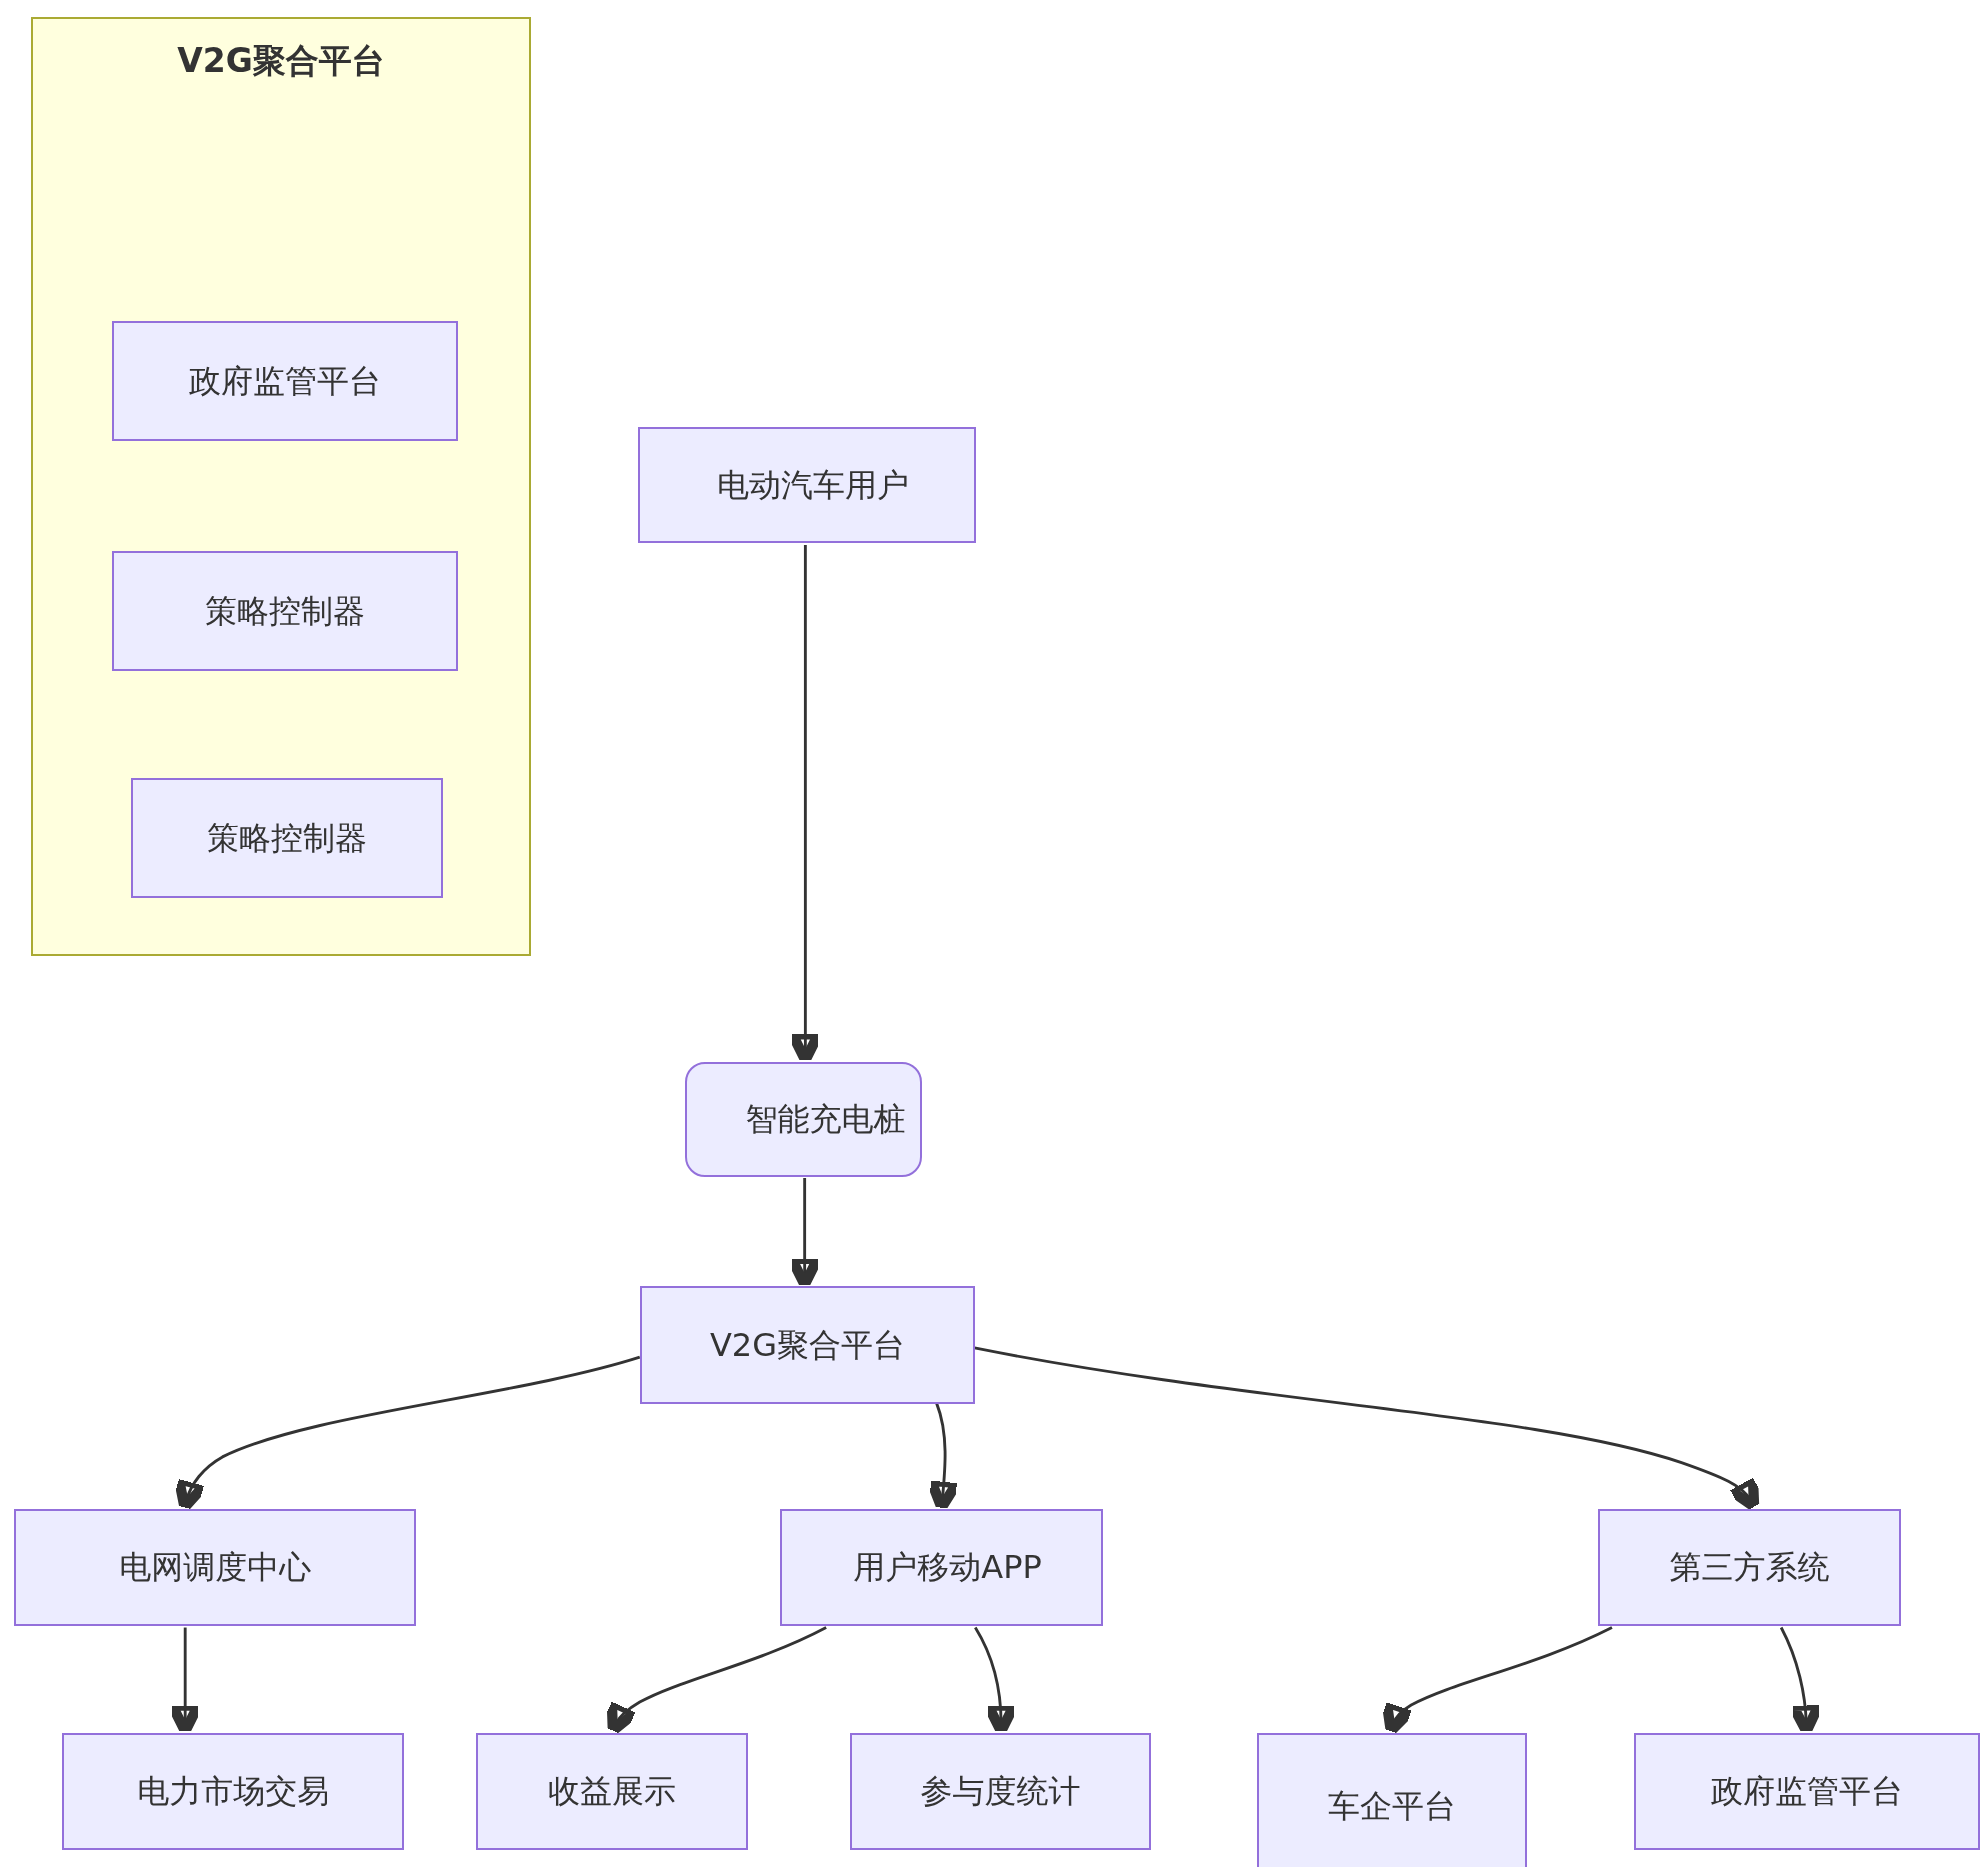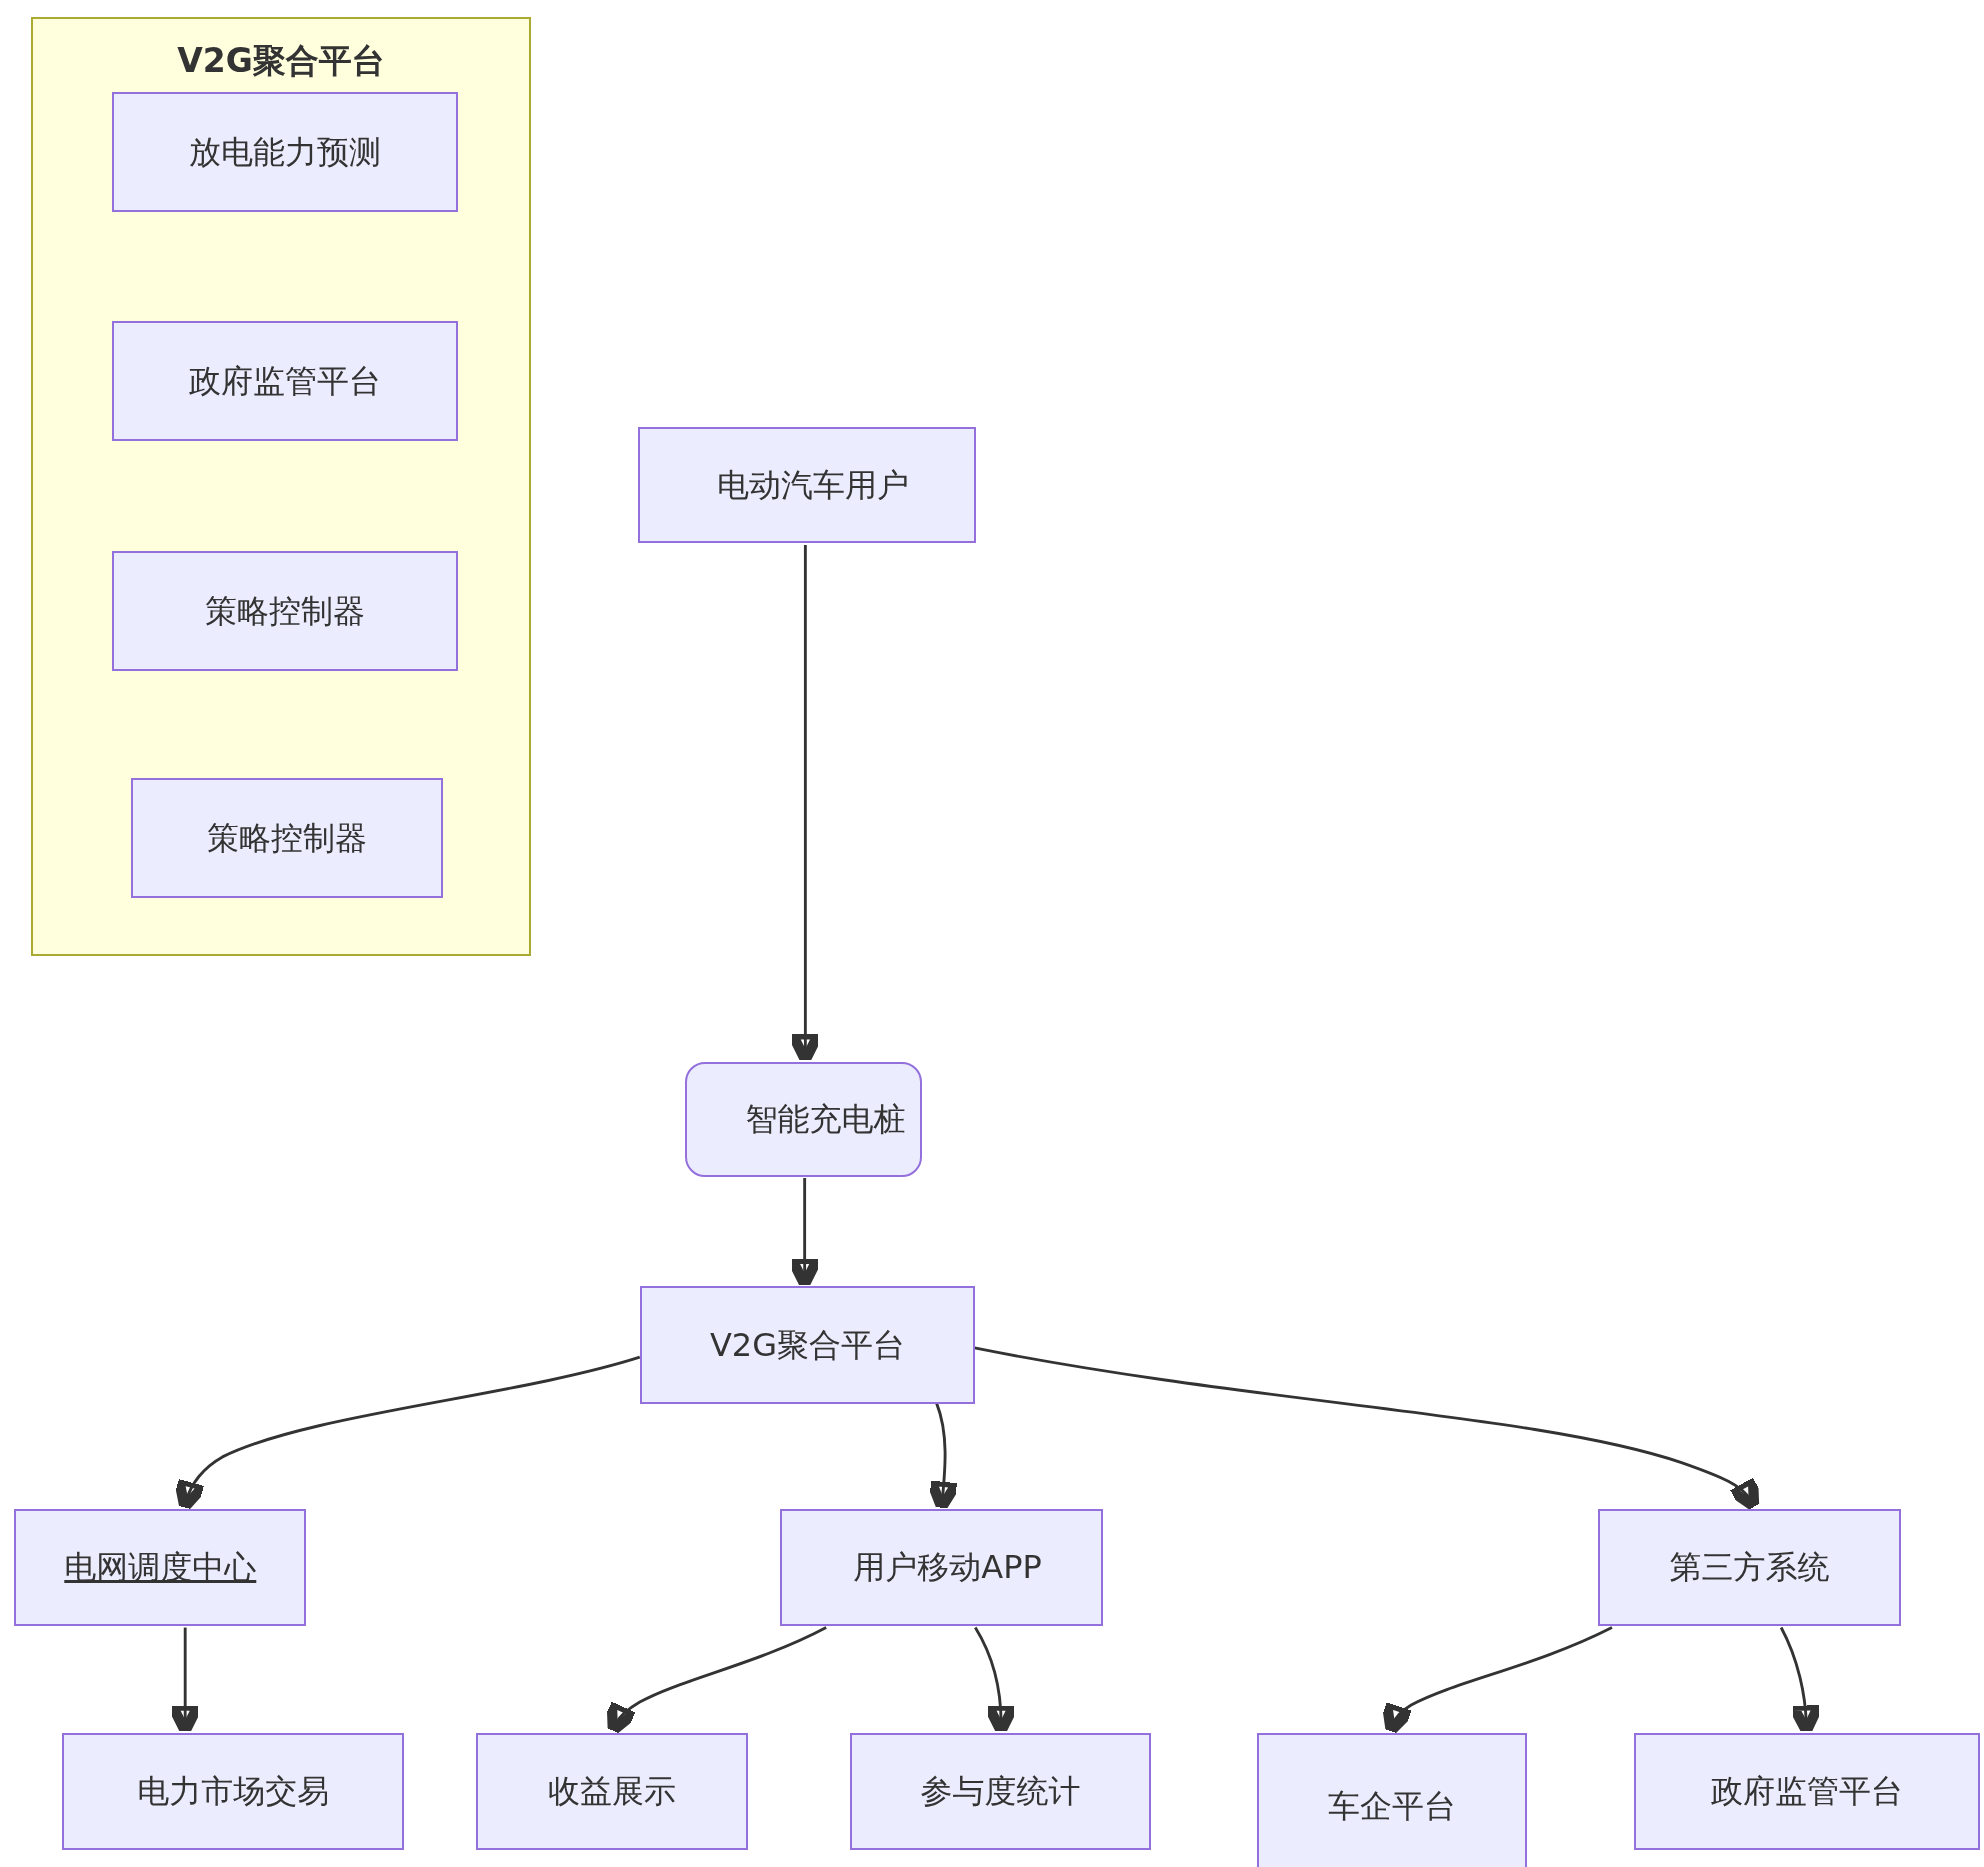--- a/index.html
+++ b/index.html
@@ -35,21 +35,21 @@
   }
   .rounded{border-radius:20px;}
   
   .n-forecast      {left:112px; top:92px;  width:346px; height:120px;}
   .n-cluster-ctrl  {left:112px; top:321px;  width:346px; height:120px;}
   .n-settlement    {left:112px; top:551px;  width:346px; height:120px;}
   .n-strategy      {left:131px; top:778px; width:312px; height:120px;}
   .n-ev            {left:638px; top:427px;  width:338px; height:116px;padding-left:12px;}
   .n-charger       {left:685px; top:1062px; width:237px; height:115px;padding-left:44px;}
   .n-platform      {left:640px; top:1286px; width:335px; height:118px;}
-  .n-grid          {left:14.3px;  top:1509px; width:292px; height:117px;text-decoration:underline;}
+  .n-grid          {left:14.3px;  top:1509px; width:402px; height:117px;}
   .n-app           {left:780px;top:1509px; width:323px; height:117px;padding-left:12px;}
   .n-third         {left:1598px;top:1509px; width:303px; height:117px;}
   .n-market        {left:14.3px;  top:1733px; width:342px; height:117px;margin-left:48px;}
   .n-revenue       {left:476px; top:1733px; width:272px; height:117px;}
   .n-participation {left:850px;top:1733px; width:301px; height:117px;}
   .n-automaker     {left:1257px;top:1733px; width:270px; height:146px;}
   .n-gov           {left:1634px;top:1733px; width:346px; height:117px;}
 </style>
 </head>
 <body>
@@ -71,21 +71,20 @@
     <path d="M 1152 2270 C 1058 2320, 950 2342, 892 2374 C 875 2384, 864 2393, 859 2404" marker-end="url(#arrowhead)"></path>
     <path d="M 1360 2270 C 1388 2315, 1396 2365, 1396 2404" marker-end="url(#arrowhead)"></path>
     <path d="M 2248 2270 C 2142 2324, 2032 2344, 1968 2378 C 1953 2387, 1946 2395, 1943 2404" marker-end="url(#arrowhead)"></path>
     <path d="M 2484 2270 C 2508 2315, 2518 2365, 2519 2404" marker-end="url(#arrowhead)"></path>
   </svg>
 
   <div class="cluster">
     <div class="cluster-title">V2G聚合平台</div>
   </div>
 
-  <div class="node n-forecast">放电能力预测</div>
   <div class="node n-cluster-ctrl">政府监管平台</div>
   <div class="node n-settlement">策略控制器</div>
   <div class="node n-strategy">策略控制器</div>
 
   <div class="node n-ev">电动汽车用户</div>
   <div class="node n-charger rounded">智能充电桩</div>
   <div class="node n-platform">V2G聚合平台</div>
   <div class="node n-grid">电网调度中心</div>
   <div class="node n-app">用户移动APP</div>
   <div class="node n-third">第三方系统</div>

